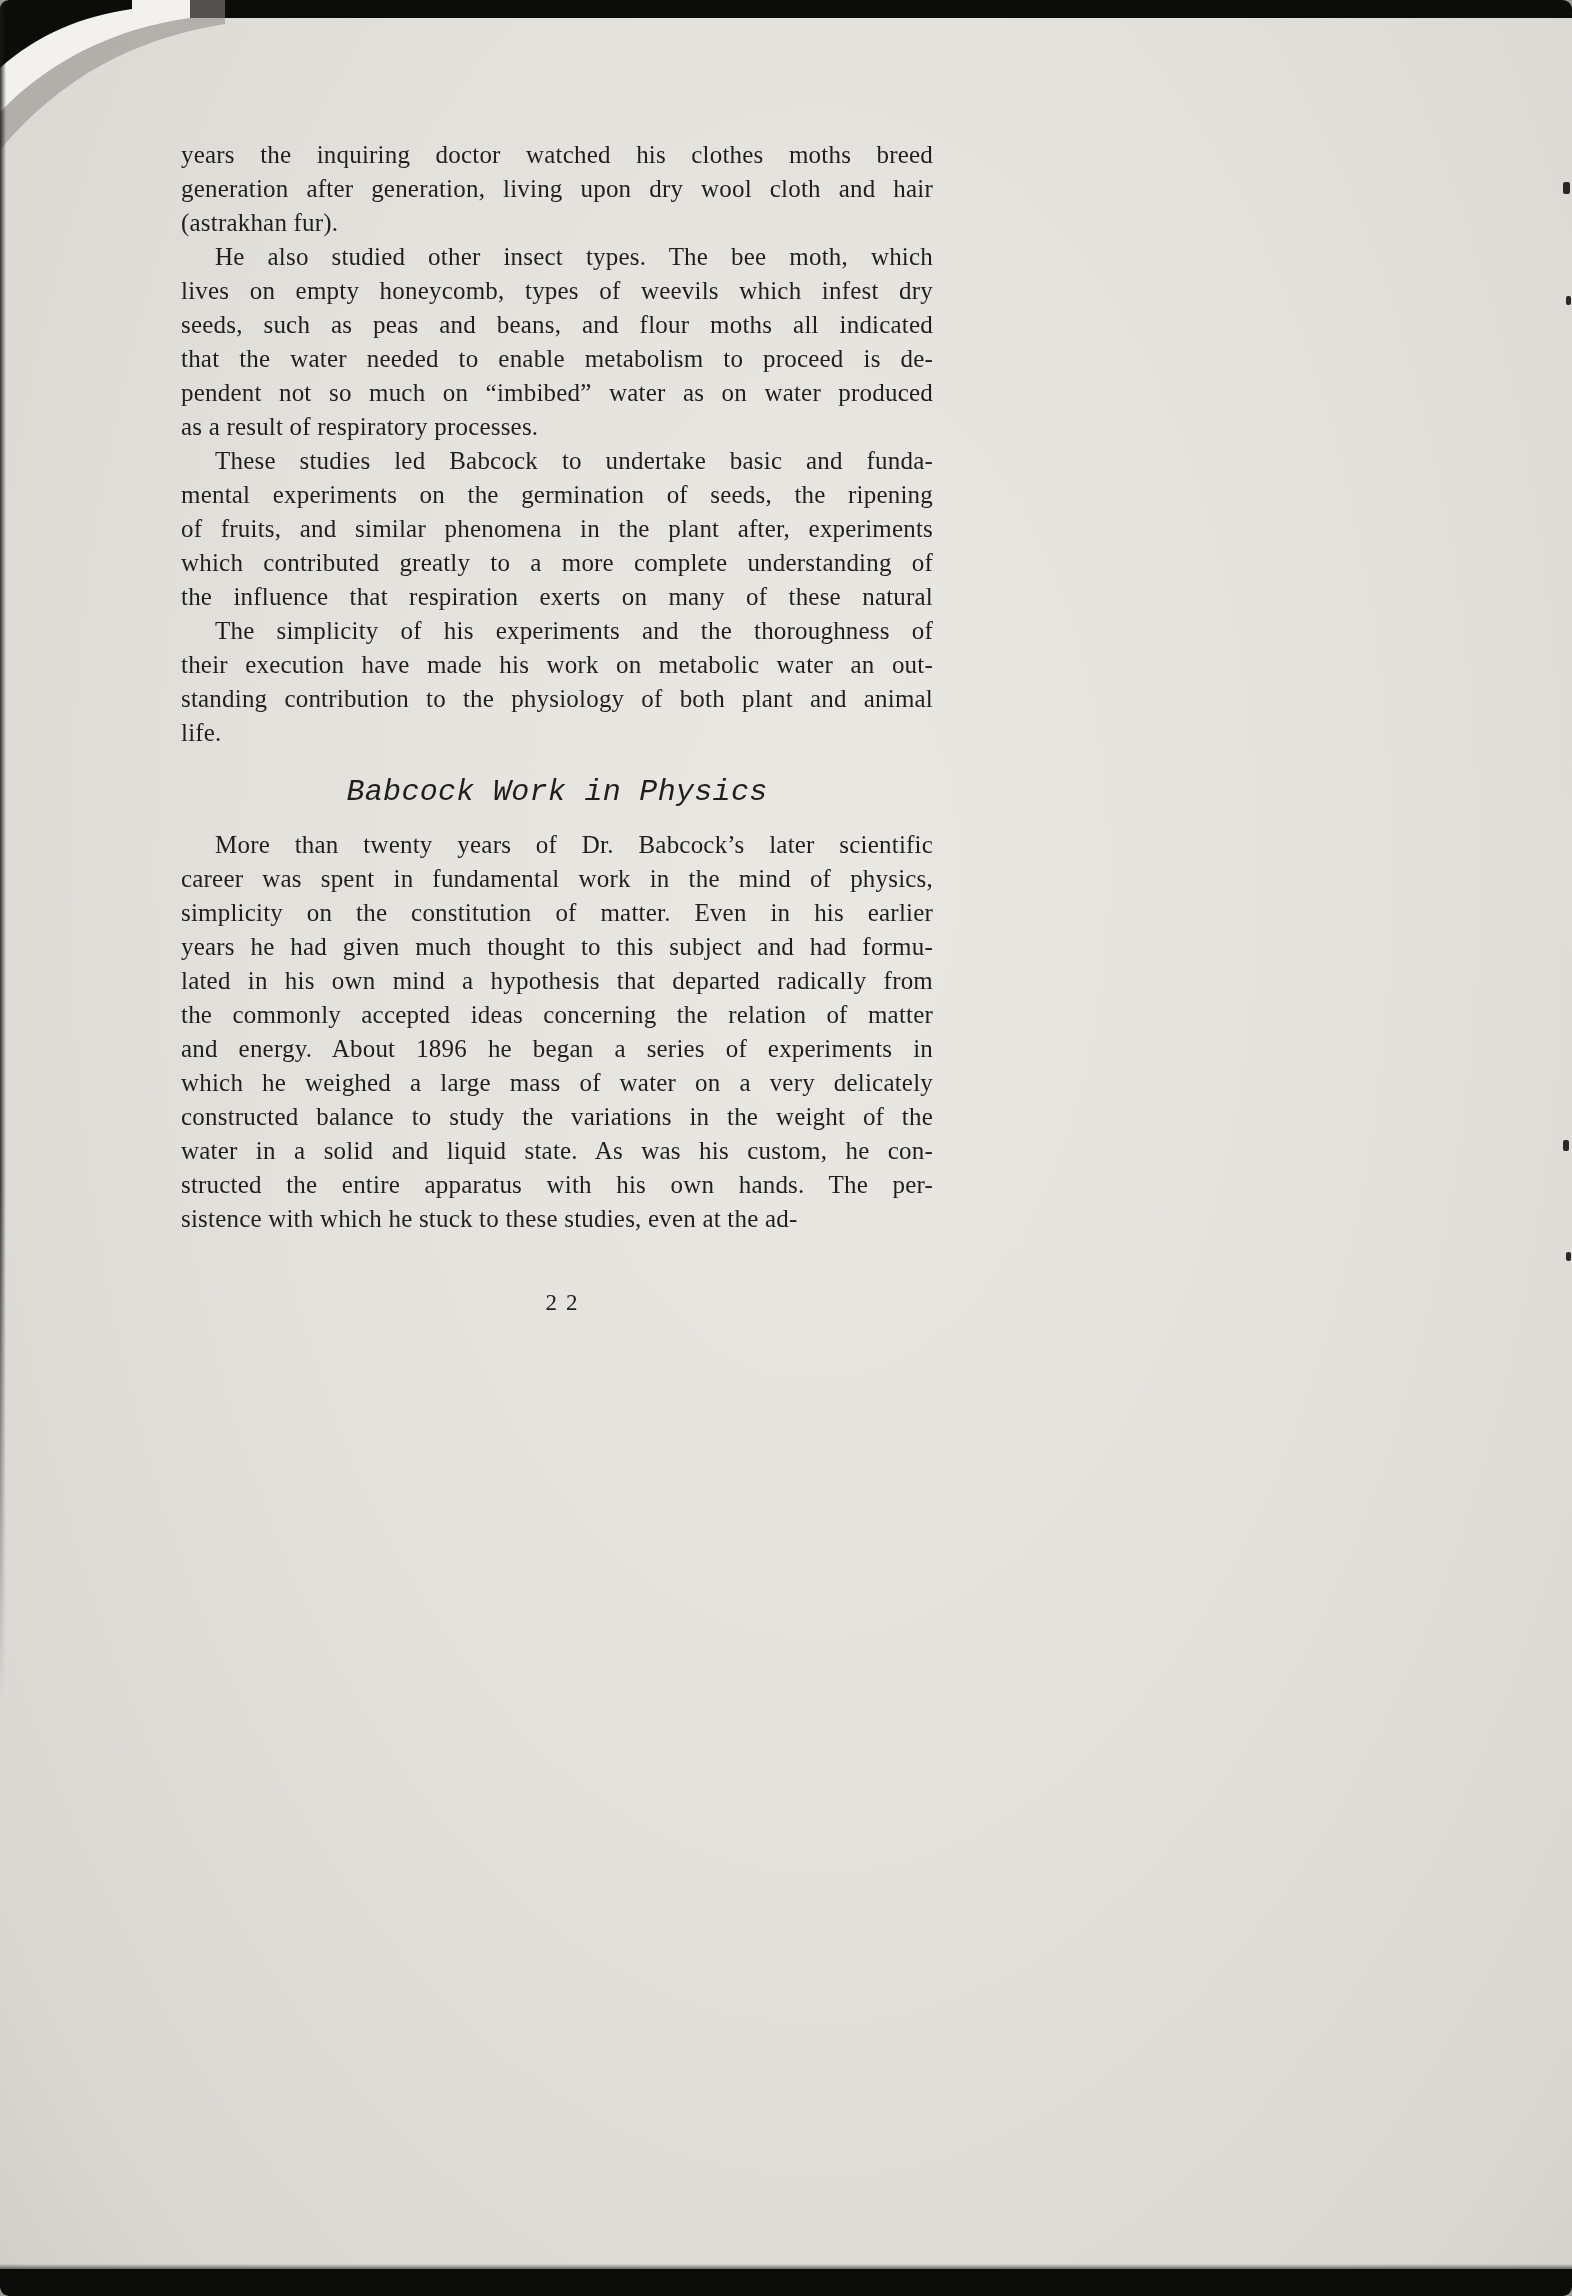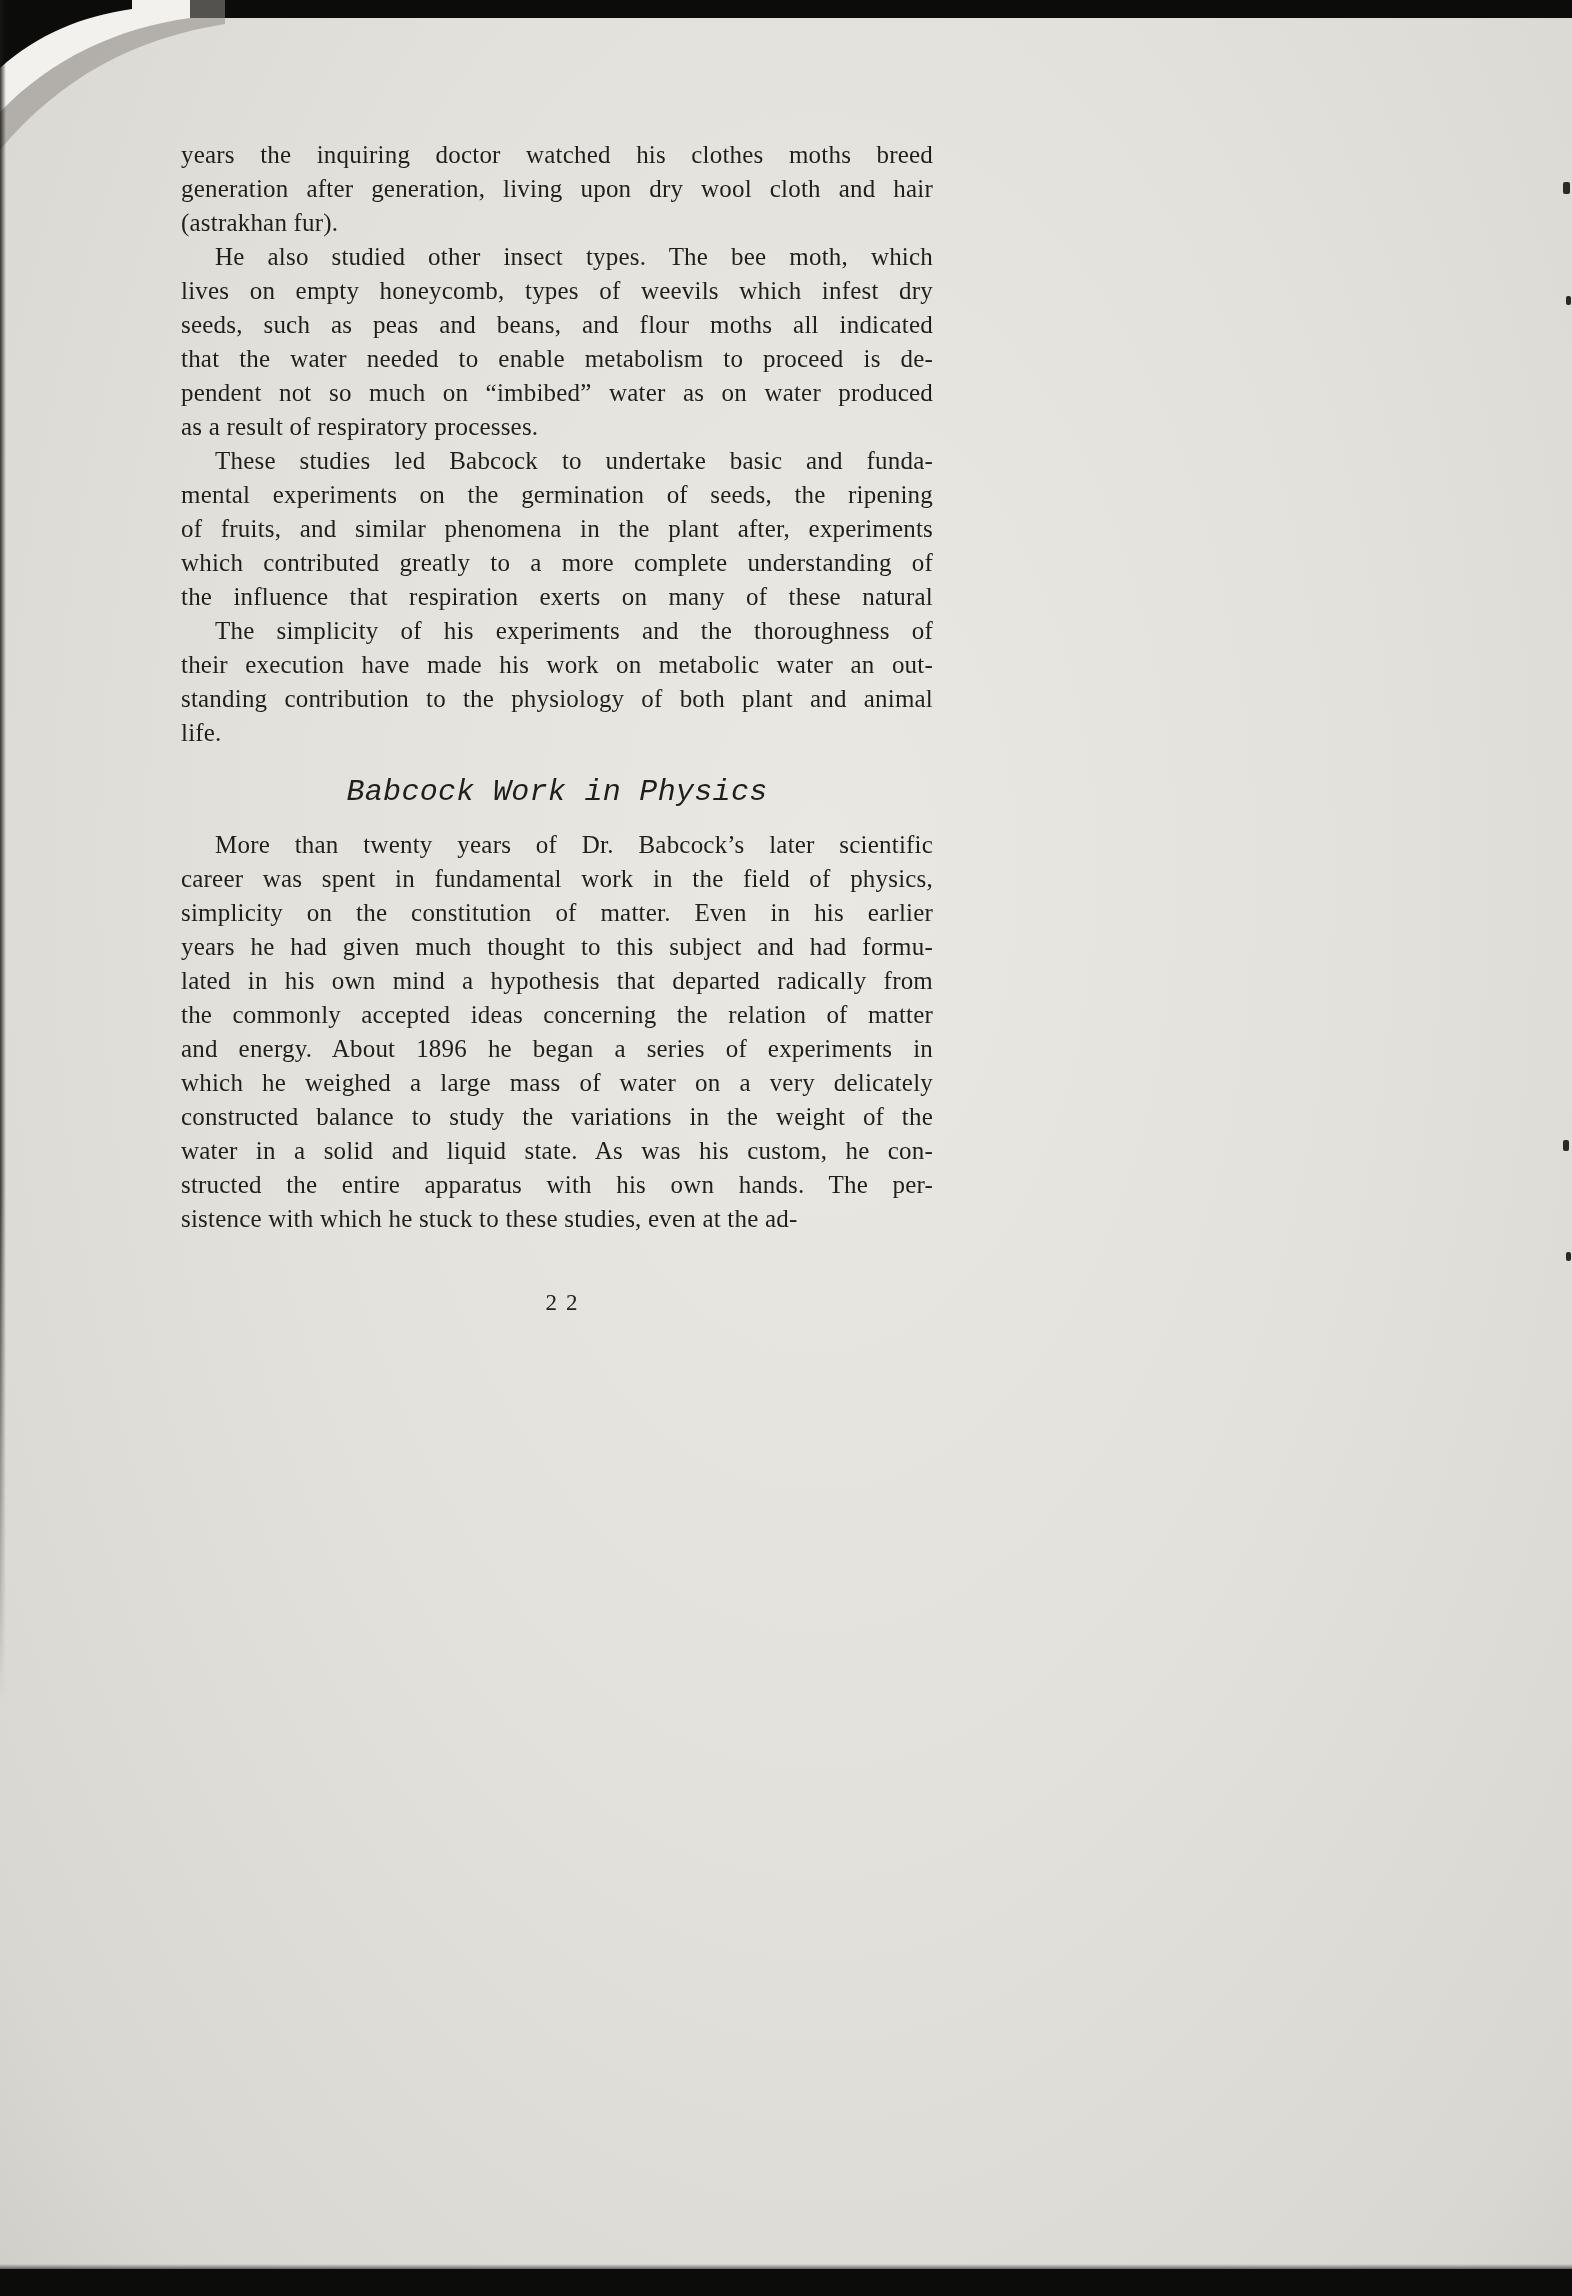--- a/index.html
+++ b/index.html
@@ -5,20 +5,21 @@
   html,body{margin:0;padding:0;}
   body{
     width:1572px;height:2296px;
     background:#9b9995;
     font-family:"Liberation Serif","DejaVu Serif",serif;
   }
   .page{
     position:relative;width:1572px;height:2296px;overflow:hidden;
     background:radial-gradient(ellipse at 52% 38%, #eae8e3 0%, #e3e1dc 48%, #d9d7d2 88%, #d0cec9 100%);
     color:#201f1d;
+    border-radius:9px;
   }
   
   .bar-top{position:absolute;top:0;left:0;width:100%;height:18px;background:#0c0c0b;}
   .bar-bottom{position:absolute;bottom:0;left:0;width:100%;height:27px;background:#0c0c0b;}
   .bar-bottom::before{content:"";position:absolute;top:-5px;left:0;width:100%;height:5px;
     background:linear-gradient(to bottom, rgba(12,12,11,0), rgba(12,12,11,.55));}
   
   .left-line{
     position:absolute;top:0;left:0;width:6px;height:1700px;
     background:linear-gradient(to right, rgba(25,24,22,.85), rgba(25,24,22,0));
@@ -98,21 +99,21 @@
       </div>
       <div class="paragraph">
         <div class="line indent">The simplicity of his experiments and the thoroughness of</div>
         <div class="line">their execution have made his work on metabolic water an out-</div>
         <div class="line">standing contribution to the physiology of both plant and animal</div>
         <div class="line last">life.</div>
       </div>
       <h2 class="section-heading">Babcock Work in Physics</h2>
       <div class="paragraph">
         <div class="line indent">More than twenty years of Dr. Babcock’s later scientific</div>
-        <div class="line">career was spent in fundamental work in the field of physics,</div>
+        <div class="line">career was spent in fundamental work in the mind of physics,</div>
         <div class="line">simplicity on the constitution of matter. Even in his earlier</div>
         <div class="line">years he had given much thought to this subject and had formu-</div>
         <div class="line">lated in his own mind a hypothesis that departed radically from</div>
         <div class="line">the commonly accepted ideas concerning the relation of matter</div>
         <div class="line">and energy. About 1896 he began a series of experiments in</div>
         <div class="line">which he weighed a large mass of water on a very delicately</div>
         <div class="line">constructed balance to study the variations in the weight of the</div>
         <div class="line">water in a solid and liquid state. As was his custom, he con-</div>
         <div class="line">structed the entire apparatus with his own hands. The per-</div>
         <div class="line last">sistence with which he stuck to these studies, even at the ad-</div>

